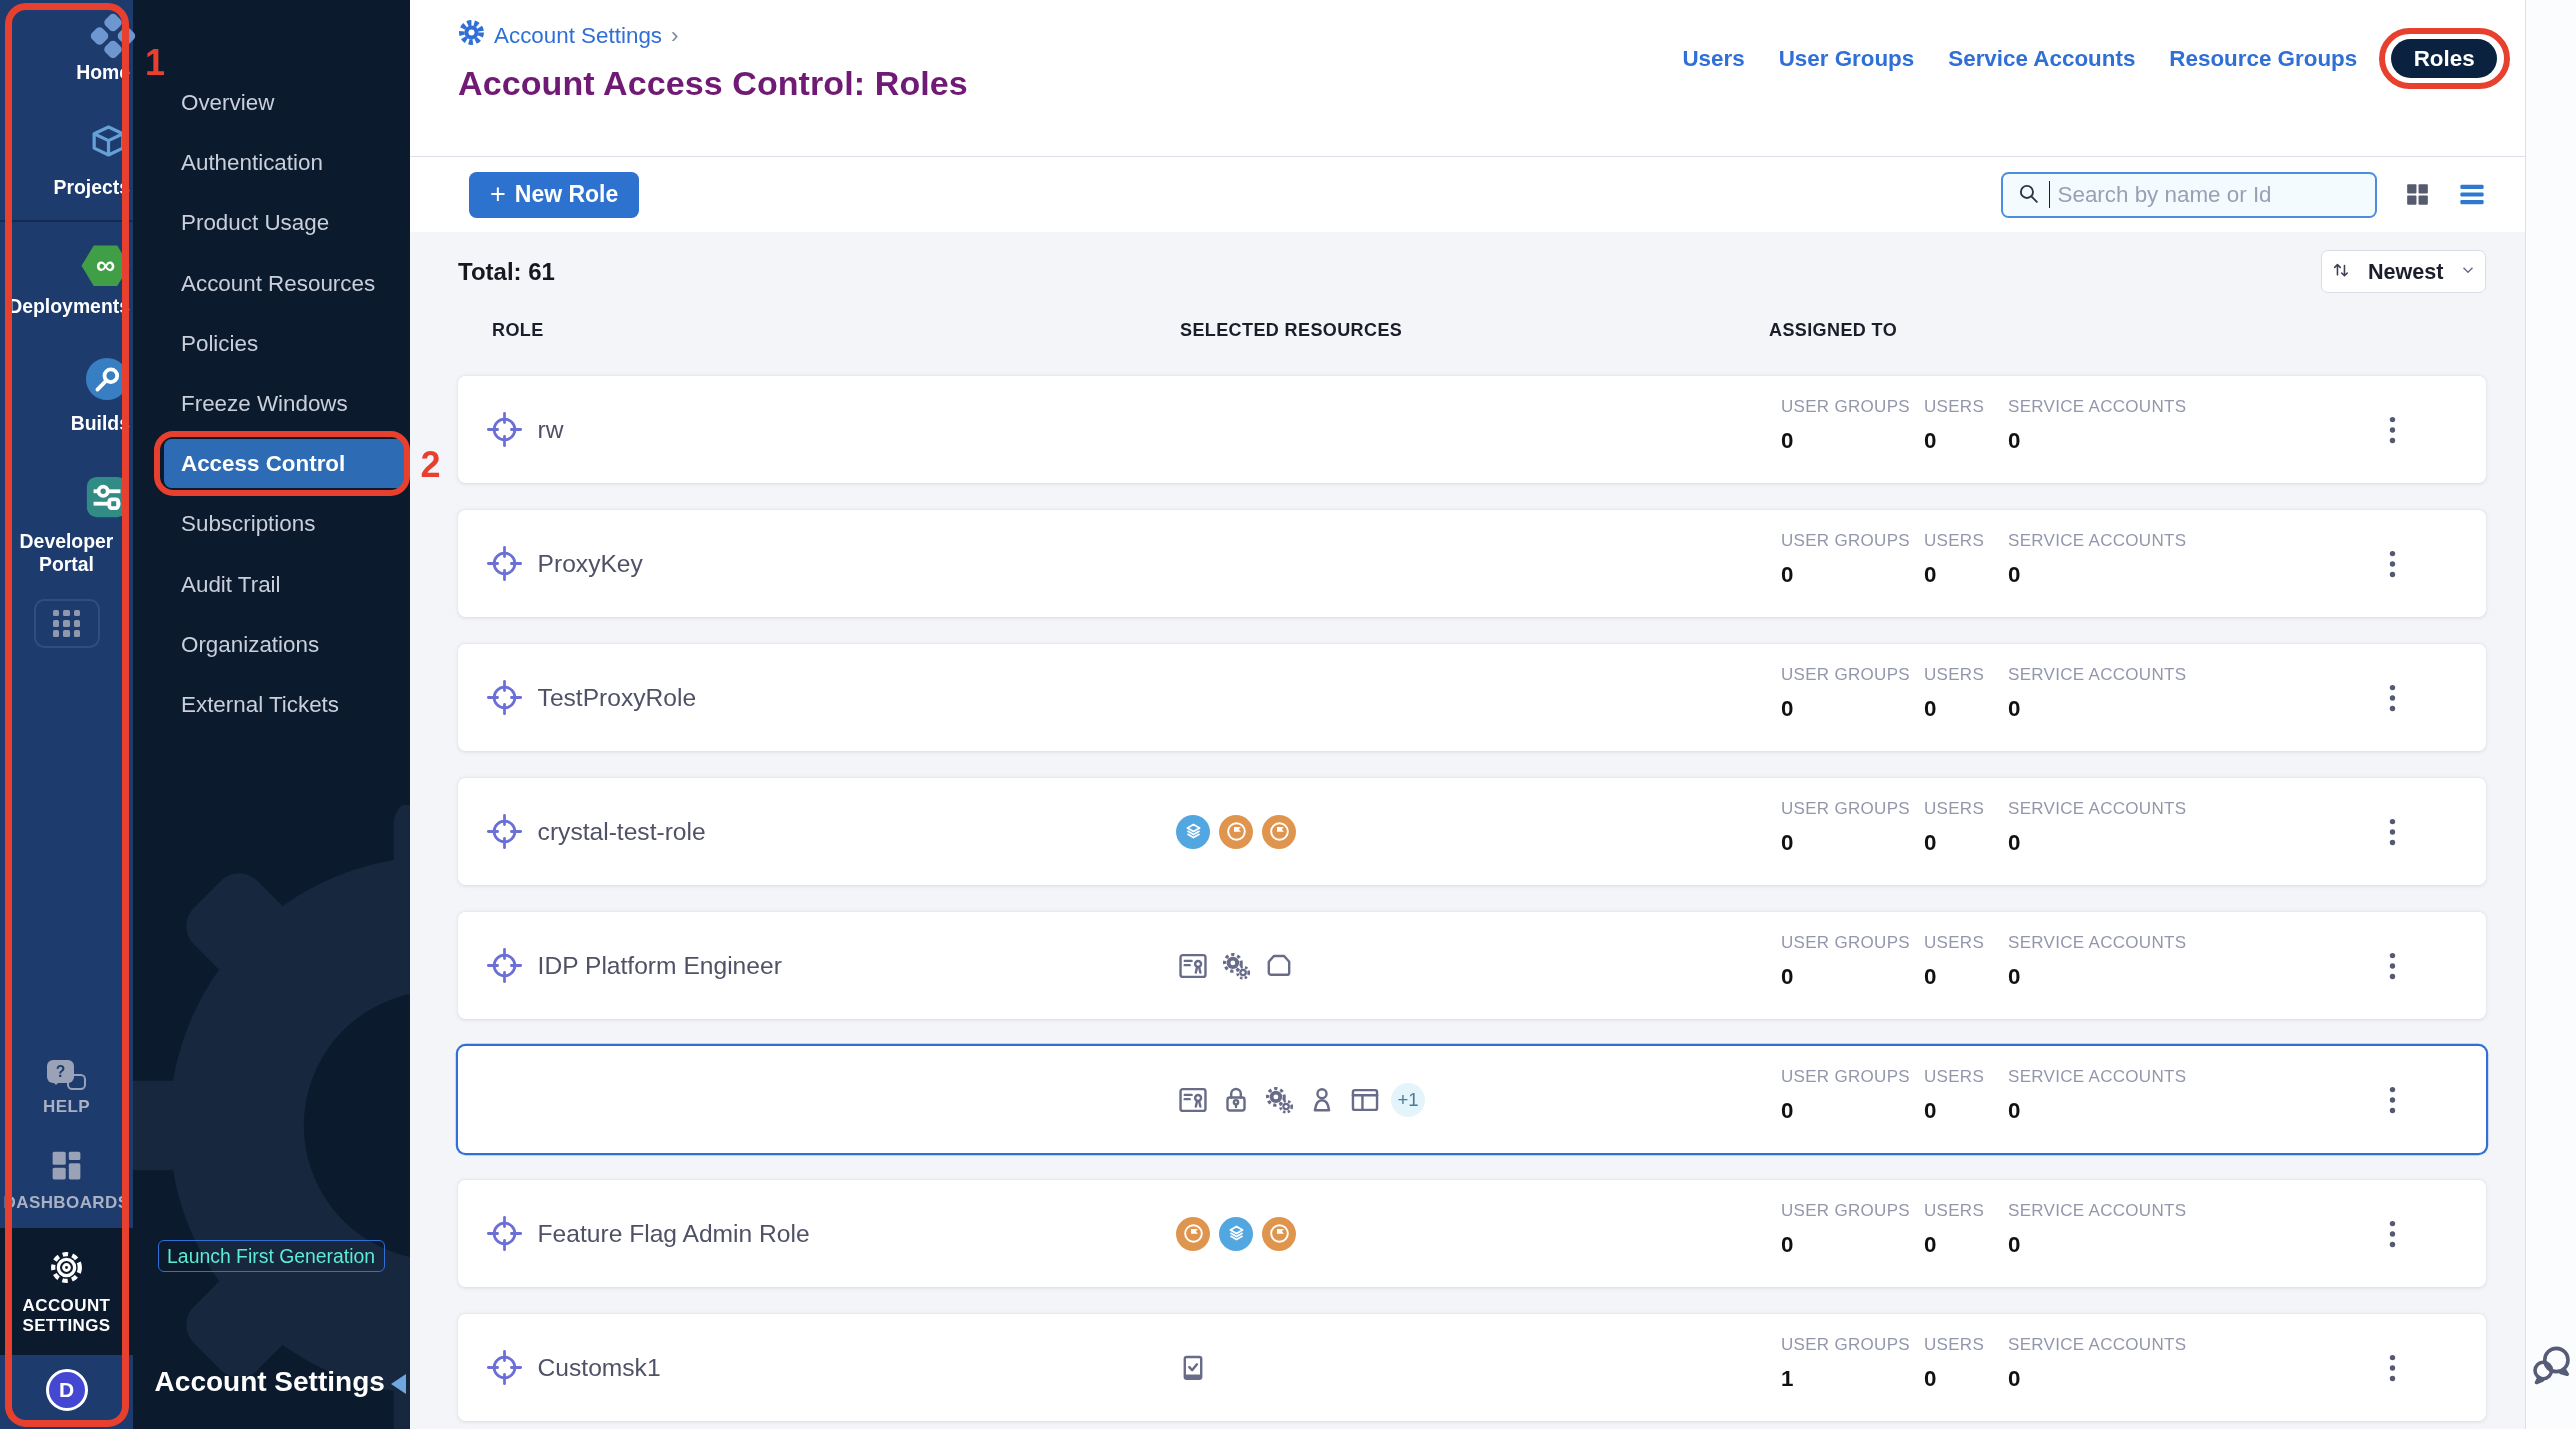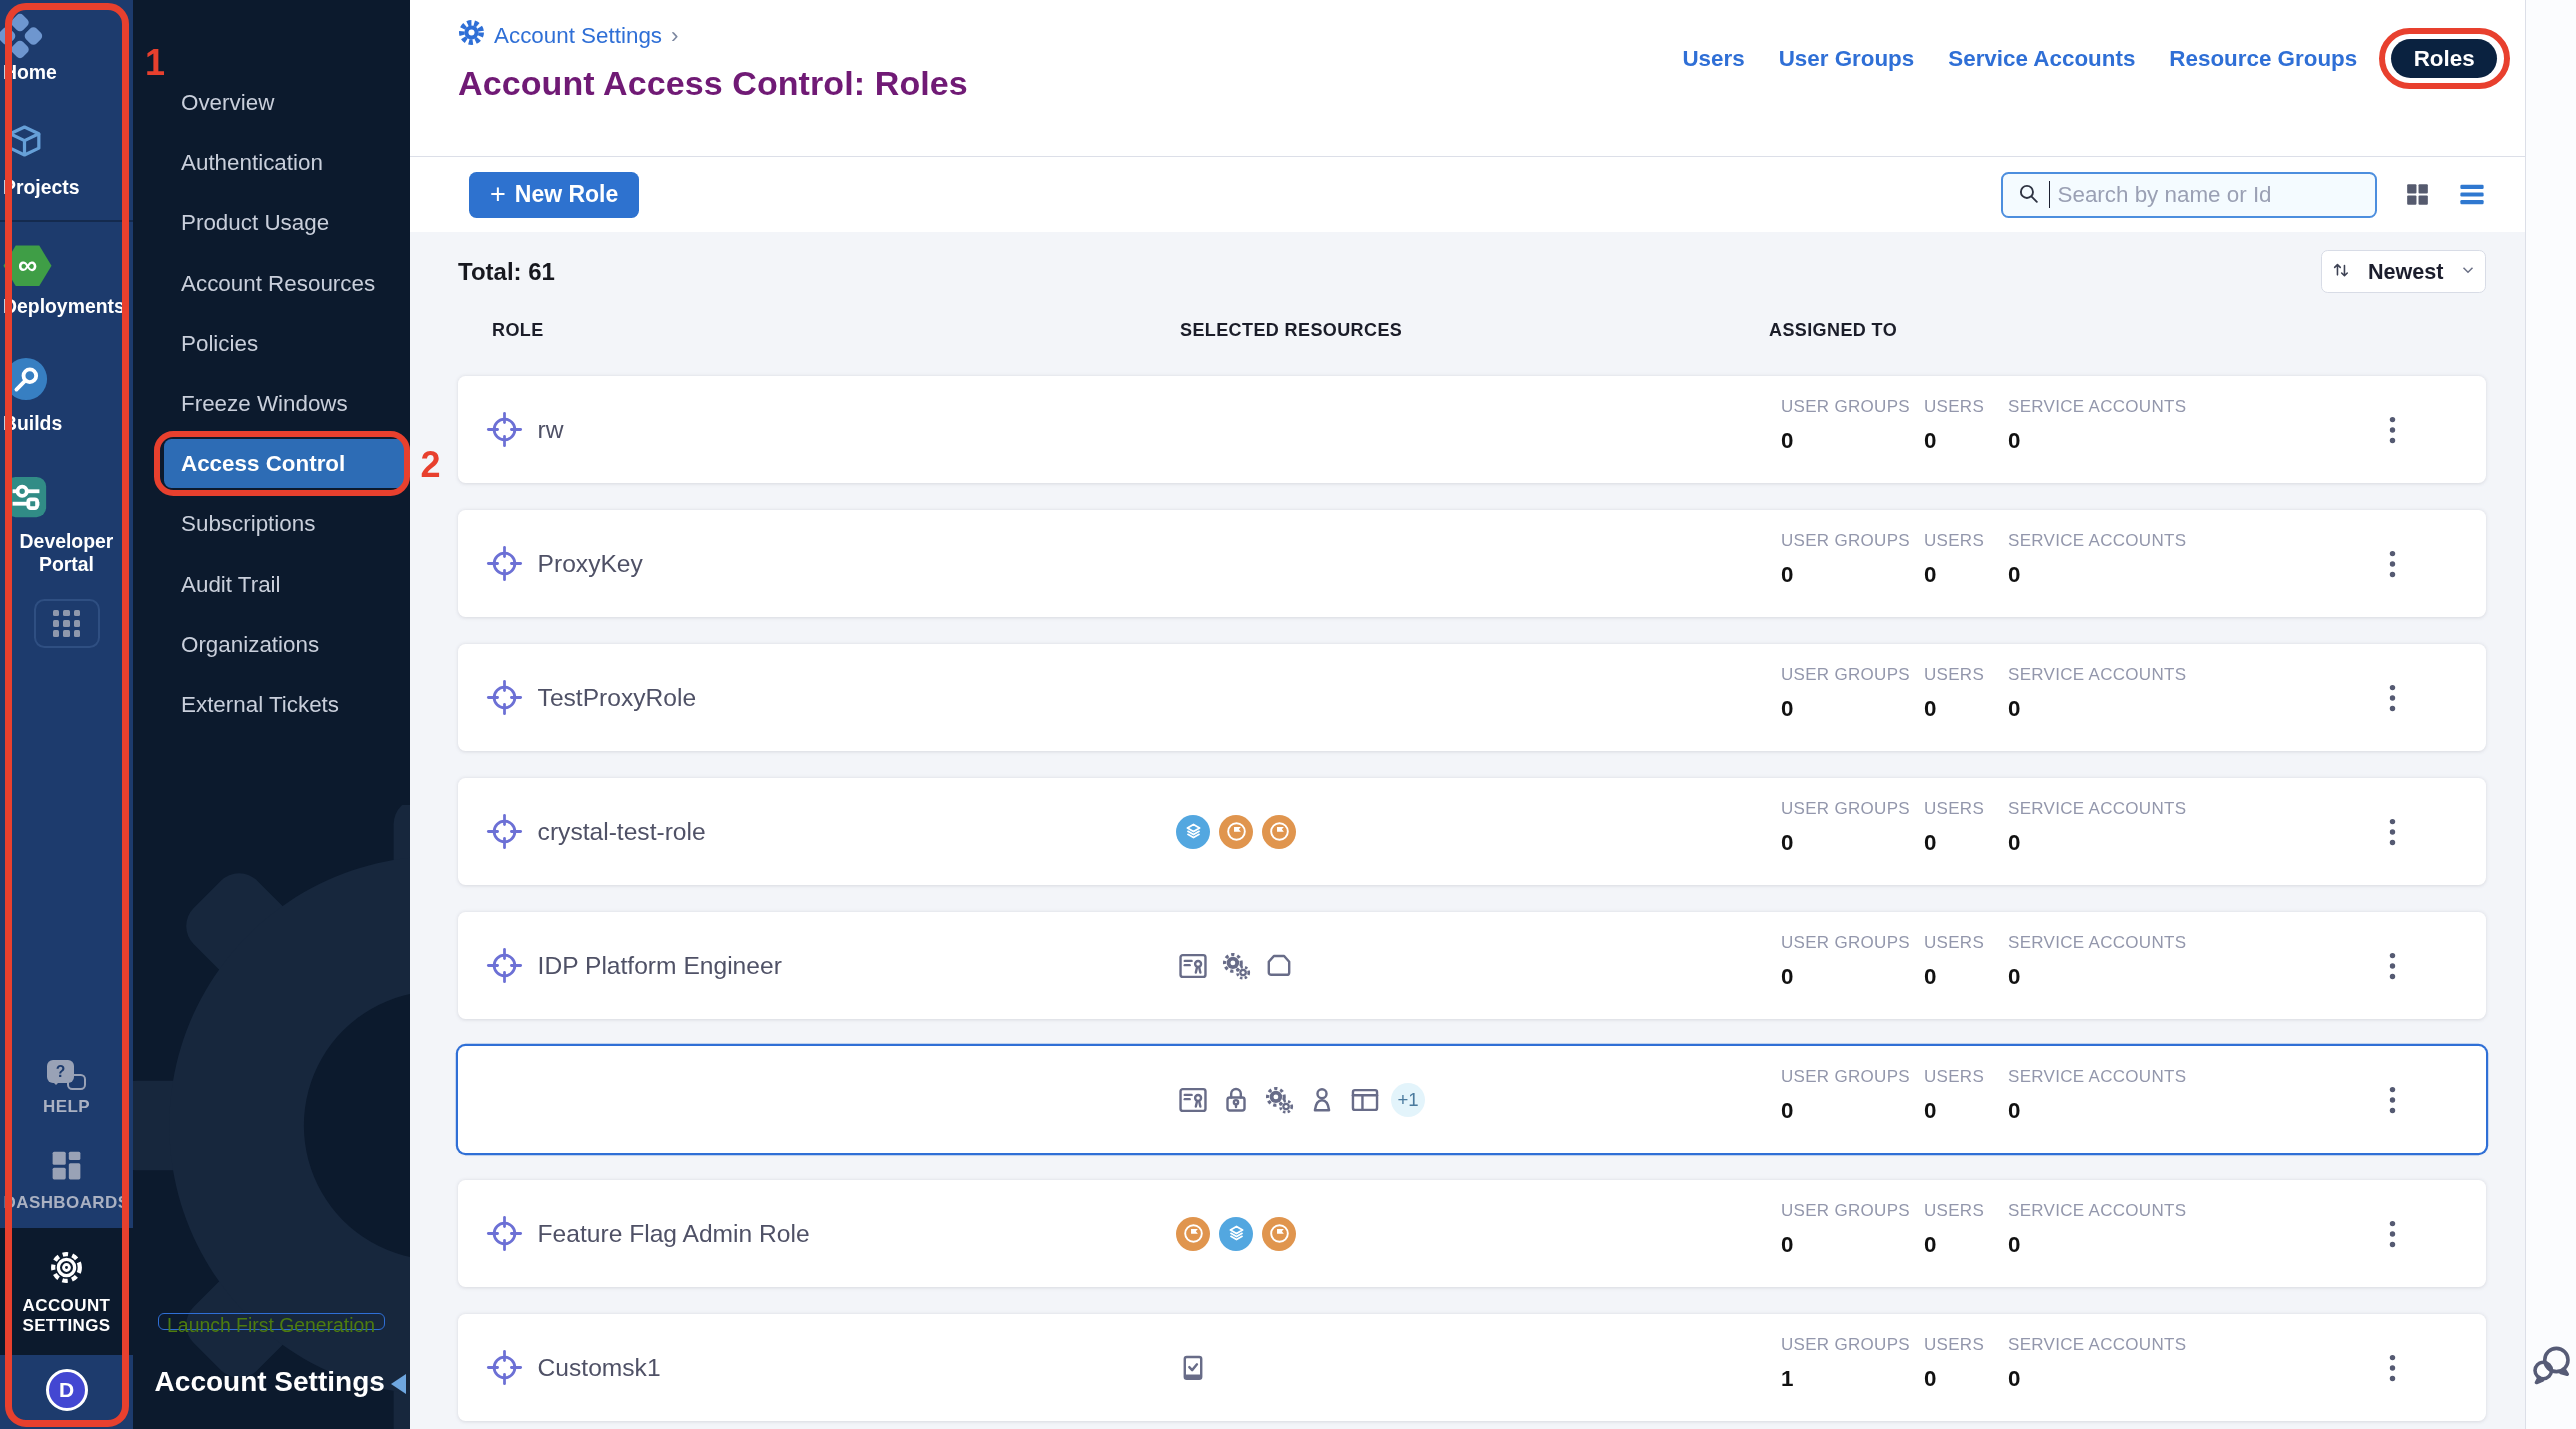--- a/index.html
+++ b/index.html
@@ -8,21 +8,21 @@
     --ink:#17181f; --muted:#9397ac; --role-ink:#4f5166; --role-icon:#6c70d5;
     --gray-bg:#f3f5f9; --line:#dcdfe8; --res-gray:#686c88;
     --orange:#e0954e; --circ-blue:#53a7e0;
   }
   *{margin:0;padding:0;box-sizing:border-box;}
   html,body{width:2576px;height:1430px;overflow:hidden;}
   body{font-family:"Liberation Sans",sans-serif;display:flex;background:#fff;color:var(--ink);}
 
   
   .mod-side{width:133px;height:100%;background:var(--side-blue);position:relative;z-index:30;display:flex;flex-direction:column;flex-shrink:0;}
-  .mod-item{display:flex;flex-direction:column;align-items:flex-start;justify-content:center;padding:19.4px 3px;position:relative;cursor:pointer;}
+  .mod-item{display:flex;flex-direction:column;align-items:flex-end;justify-content:center;padding:19.4px 3px;position:relative;cursor:pointer;}
   .mod-item .mlabel{color:#fff;font-size:19.4px;font-weight:600;margin-top:7.5px;text-align:center;line-height:22.4px;}
   .mod-divider{height:1.5px;background:rgba(0,0,0,.28);margin:3px 0;}
   .harness-logo{width:34px;height:34px;transform:rotate(45deg);display:grid;grid-template-columns:1fr 1fr;grid-template-rows:1fr 1fr;gap:4.5px;}
   .harness-logo span{background:#6e96cf;border-radius:4.5px;}
   .hex{width:49px;height:43px;background:#3f9e46;clip-path:polygon(26% 3%,74% 3%,99% 50%,74% 97%,26% 97%,1% 50%);display:flex;align-items:center;justify-content:center;color:#fff;font-size:27px;font-weight:bold;line-height:1;}
   .apps-btn{width:66px;height:49px;margin:4.5px auto 0;border:2.2px solid #2f4f82;border-radius:10.4px;display:flex;align-items:center;justify-content:center;cursor:pointer;}
   .apps-grid{display:grid;grid-template-columns:repeat(3,6.7px);grid-template-rows:repeat(3,6.7px);gap:3.7px;}
   .apps-grid span{background:#8f98ac;border-radius:1.5px;}
   .mod-spacer{flex:1;}
   .util-item{display:flex;flex-direction:column;align-items:center;padding:15px 3px;cursor:pointer;}
@@ -36,21 +36,21 @@
   .help-bubble .b1:after{content:"";position:absolute;left:4.5px;bottom:-6px;border:4.5px solid transparent;border-top-color:#99a2b6;}
   .help-bubble .b2{position:absolute;right:0;bottom:1.5px;width:19.4px;height:16.4px;border:2.2px solid #99a2b6;border-radius:5.2px;}
 
   
   .set-side{width:277px;height:100%;background:var(--panel-navy);position:relative;z-index:20;flex-shrink:0;}
   .wm-clip{position:absolute;inset:0;overflow:hidden;z-index:0;}
   .gear-wm{position:absolute;left:-15px;top:805px;width:641px;height:641px;}
   .set-nav{position:relative;z-index:2;list-style:none;padding-top:78px;}
   .set-nav li{height:49px;line-height:49px;margin-bottom:11.2px;padding-left:48px;color:#c9cfdb;font-size:22.4px;cursor:pointer;white-space:nowrap;}
   .set-nav li.sel{background:var(--pill-blue);color:#fff;margin-left:31px;margin-right:4.5px;padding-left:17px;border-radius:7.5px;position:relative;font-weight:600;}
-  .launch-btn{position:absolute;z-index:2;left:24.6px;top:1313px;width:227px;height:17px;border:1.5px solid #2f6fd6;border-radius:6px;background:transparent;color:#4d7c0f;font-size:19.4px;font-family:inherit;cursor:pointer;}
+  .launch-btn{position:absolute;z-index:2;left:24.6px;top:1240px;width:227px;height:32px;border:1.5px solid #2f6fd6;border-radius:6px;background:transparent;color:#5eead4;font-size:19.4px;font-family:inherit;cursor:pointer;}
   .set-footer{position:absolute;z-index:2;left:21.6px;top:1366px;color:#fff;font-size:28px;font-weight:bold;}
   .collapse-tab{position:absolute;z-index:3;right:4.5px;top:1374px;width:0;height:0;border:10.4px solid transparent;border-right:15px solid #6fa7e0;cursor:pointer;}
 
   
   .main{flex:1;height:100%;display:flex;position:relative;z-index:10;min-width:0;}
   .main-col{width:2115px;display:flex;flex-direction:column;min-width:0;}
   .right-rail{width:51px;border-left:1.5px solid var(--line);background:#fbfcfe;position:relative;}
   .chat-icon{position:absolute;left:3px;top:1342px;cursor:pointer;}
 
   .page-head{height:157px;border-bottom:1.5px solid var(--line);position:relative;padding:19.4px 0 0 48px;background:#fff;}

